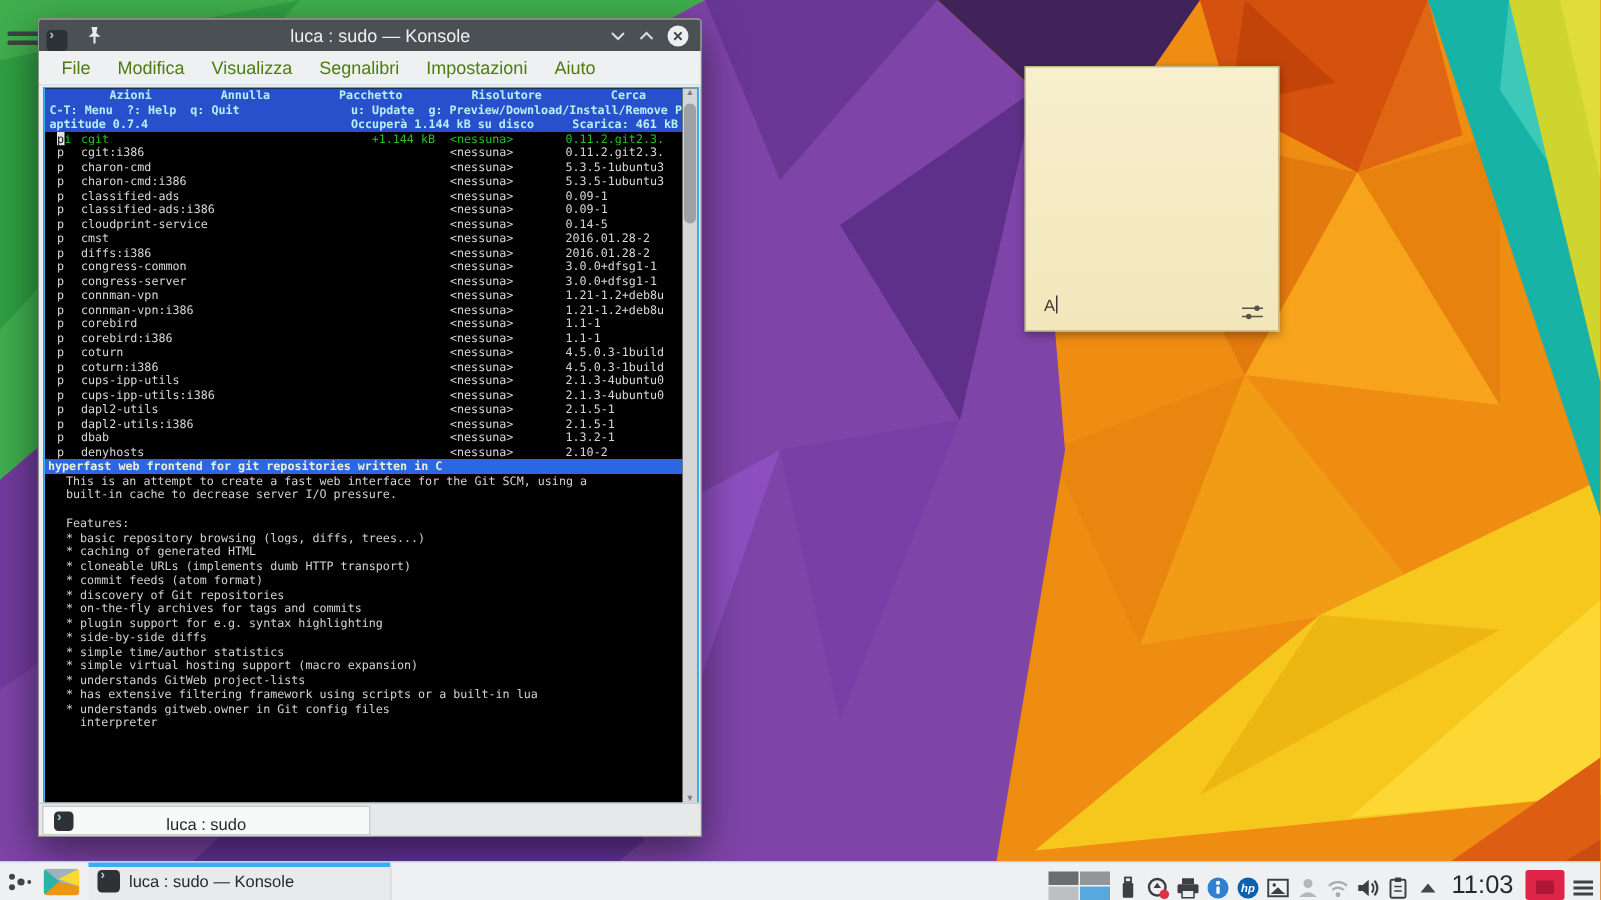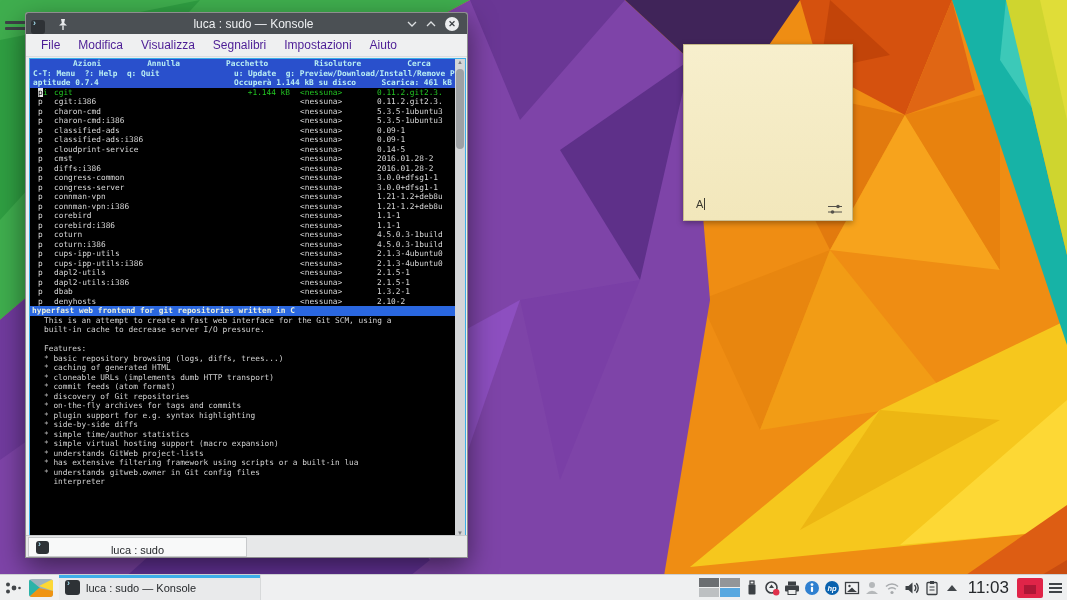--- a/index.html
+++ b/index.html
@@ -29,21 +29,21 @@
               display:flex; align-items:center; }
   .tb-appicon { position:absolute; left:5px; top:3px; }
   .tb-pin { position:absolute; left:31px; top:4px; }
   .tb-title { flex:1; text-align:center; font-size:12px; color:#eef0f2; }
   .tb-btn { position:absolute; top:4px; width:14px; height:14px; display:flex; align-items:center; justify-content:center; cursor:pointer; }
   .tb-min { right:48px; } .tb-max { right:29px; }
   .tb-close { right:8px; width:14px; height:14px; background:#eceef0; border-radius:50%;
               color:#3b4045; font-size:9px; line-height:14px; text-align:center; font-weight:bold; cursor:pointer; }
   .menubar { height:23px; background:#eff0f1; display:flex; align-items:center; padding-left:6px;
              border-bottom:1px solid #dcdee0; }
-  .menubar span { font-size:12px; color:#4c1d95; padding:3px 9px; cursor:pointer; }
+  .menubar span { font-size:12px; color:#4d7c0f; padding:3px 9px; cursor:pointer; }
 
   .termwrap { position:absolute; left:3px; top:45px; width:437px; height:479px;
               border:1px solid #3daee9; background:#000; display:flex; }
   .term { width:425px; height:100%; background:#000; overflow:hidden; position:relative;
           font-family:"DejaVu Sans Mono", monospace; font-size:7.8px; line-height:9.5px; color:#d8d8d8; }
   .t-line { height:9.5px; white-space:pre; overflow:hidden; }
   .t-hdr { background:#2950cc; color:#b9eef3; font-weight:bold; }
   .menu-line { padding-left:6px; }
   .menu-line span { margin-right:9px;margin-left:37px; }
   .rel { position:relative; }
@@ -81,21 +81,21 @@
   .taskbar { position:absolute; left:0; bottom:0; width:1067px; height:26px; background:#eff0f1;
              border-top:1px solid #cdd0d2; z-index:10; display:flex; align-items:center; }
   .launcher { width:26px; height:26px; display:flex; align-items:center; justify-content:center; cursor:pointer; }
   .minidesk { width:24px; height:18px; border-radius:3px; overflow:hidden; position:relative; margin-left:3px; cursor:pointer; }
   .taskbtn { position:relative; margin-left:6px; width:202px; height:26px; display:flex; align-items:center;
              background:#e9eaeb; border-right:1px solid #d7d9da; cursor:pointer; }
   .taskbtn .active-line { position:absolute; left:0; top:0; width:100%; height:3px; background:#3daee9; }
   .taskbtn .lbl { font-size:11px; color:#26292c; margin-left:6px; }
   .taskbtn .kicon { margin-left:6px; }
 
-  .tray { margin-left:auto; display:flex; align-items:center; gap:4px; padding-right:4px; height:100%;border-radius:12px; }
+  .tray { margin-left:auto; display:flex; align-items:flex-end; gap:4px; padding-right:4px; height:100%;border-radius:12px; }
   .pager { display:grid; grid-template-columns:20px 20px; grid-template-rows:9px 9px; gap:1px; cursor:pointer; }
   .pager i { display:block; }
   .tray-ic { width:16px; height:16px; display:flex; align-items:center; justify-content:center; cursor:pointer; }
   .clock { font-size:17px; color:#26292c; padding:0 4px; white-space:nowrap; cursor:default; }
   .redfolder { width:26px; height:20px; background:#e02448; border-radius:2px; position:relative; cursor:pointer; }
   .redfolder i { position:absolute; left:7px; top:7px; width:12px; height:9px; background:#ae1736; display:block; }
   .tb-ham { width:16px; height:16px; display:flex; flex-direction:column; justify-content:center; gap:2px; cursor:pointer; }
   .tb-ham i { display:block; width:13px; height:2px; background:#3f4347; margin:0 auto; }
   .expander { width:0; height:0; border-left:5px solid transparent; border-right:5px solid transparent;
               border-bottom:6px solid #43474b; cursor:pointer; }

